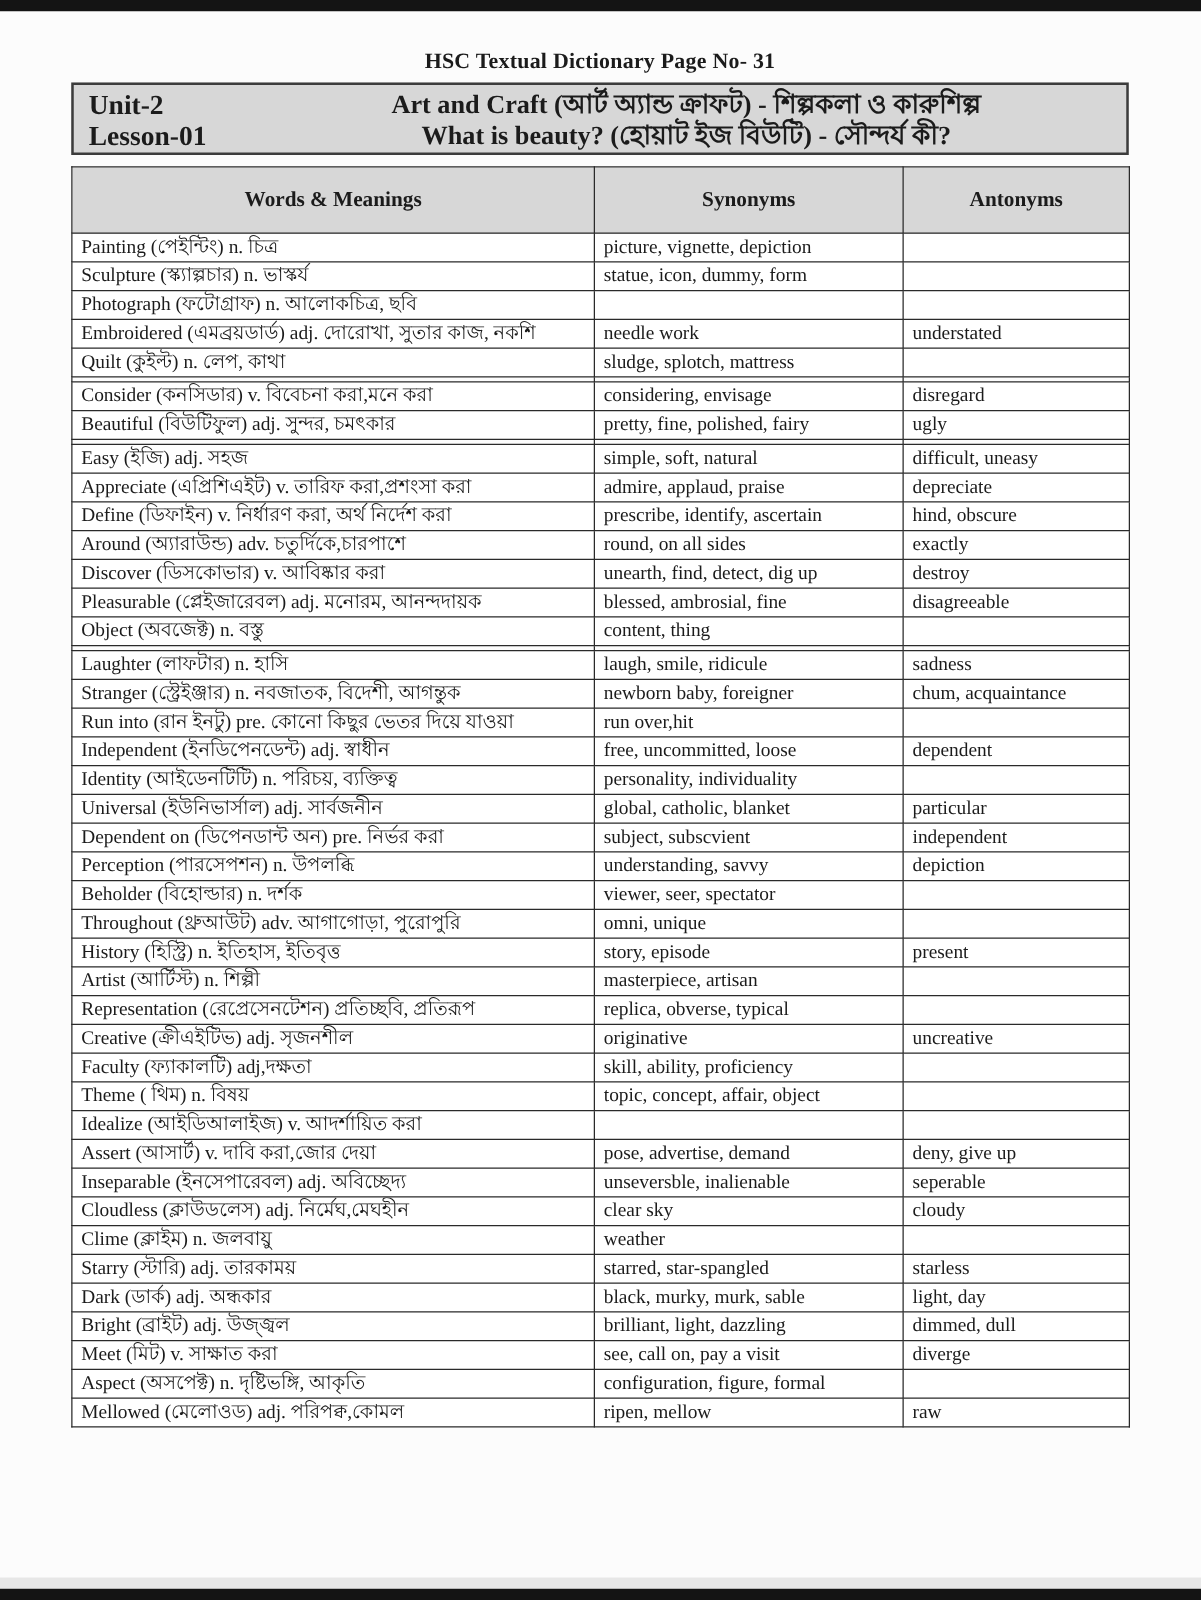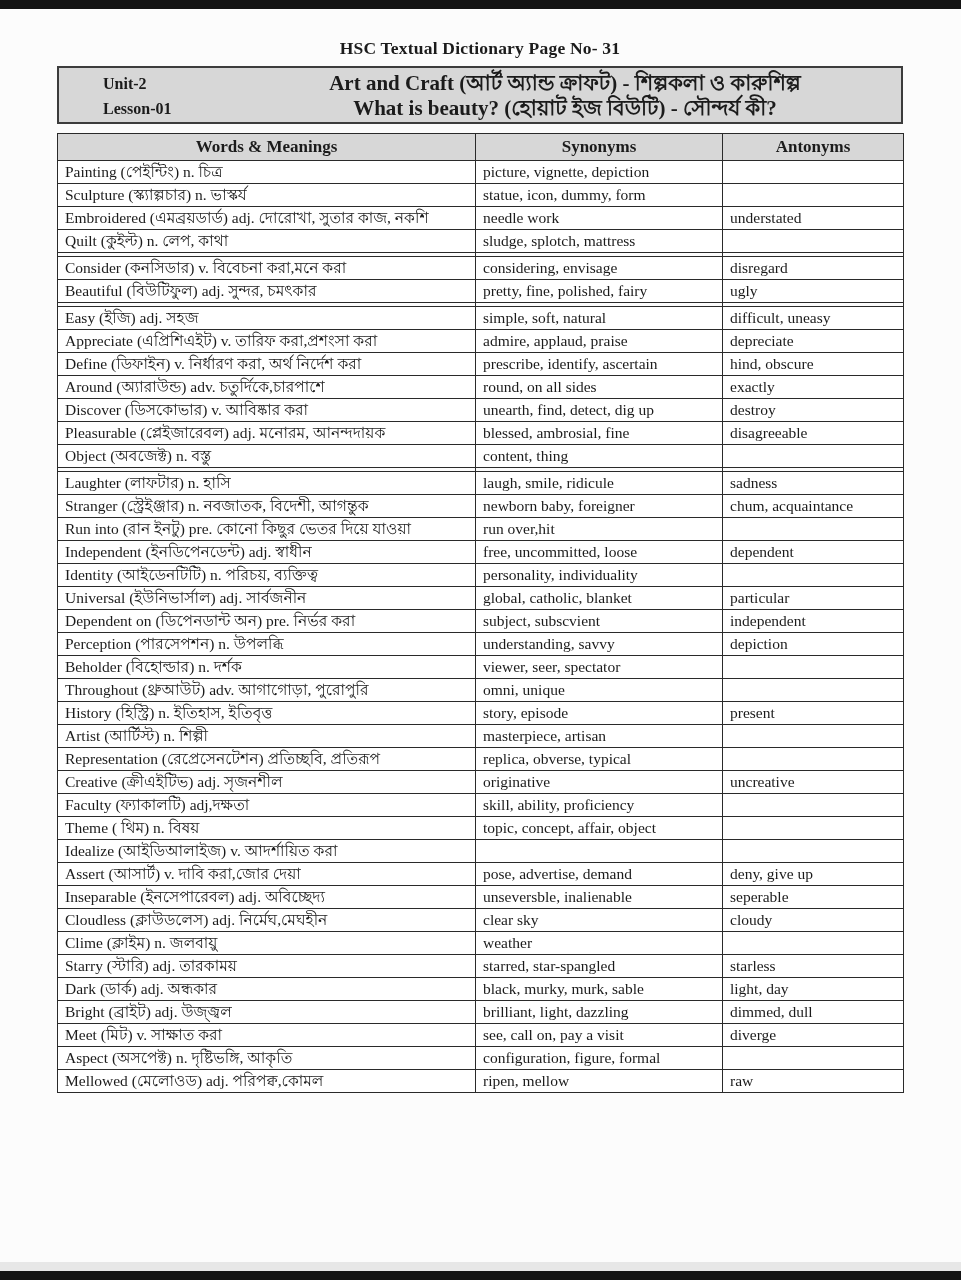--- a/index.html
+++ b/index.html
@@ -18,36 +18,36 @@
     text-align:center;font-weight:bold;font-size:17.5px;letter-spacing:.2px;
   }
 
   .unitbox{
     position:absolute;top:66px;left:57px;width:846px;height:58px;
     background:#d7d7d7;border:2.5px solid #3c3c3c;box-sizing:border-box;
     display:flex;align-items:flex-start;
   }
   .unit-left{
     width:150px;padding:3px 0 0 12px;box-sizing:border-box;
-    font-weight:bold;font-size:16px;line-height:25px;margin-left:32px;
+    font-weight:bold;font-size:22px;line-height:25px;
   }
   .unit-center{
     flex:1;padding:3px 12px 0 0;text-align:center;
     font-weight:bold;font-size:21px;line-height:25px;
   }
 
   table.dict{
     position:absolute;top:133px;left:57px;width:846px;
     border-collapse:collapse;table-layout:fixed;
     background:#fff;
   }
   .dict th,.dict td{border:1.6px solid #2a2a2a;box-sizing:border-box;}
   .dict th{
     background:#d7d7d7;font-size:17px;font-weight:bold;
-    height:25px;padding:3px 4px;
+    height:25px;padding:16px 4px;
   }
   .dict td{
     font-size:15.5px;padding:1px 7px;height:22px;line-height:20px;
     white-space:nowrap;overflow:hidden;vertical-align:middle;
   }
   .dict col.c1{width:418px;}
   .dict col.c2{width:247px;}
   .dict col.c3{width:181px;}
   .dict tr.spacer td{height:4px;padding:0;line-height:4px;background:#fcfcfc;}
   .dict td.word b{font-weight:normal;}
@@ -88,20 +88,25 @@
         <td class="word"><b>Painting</b> <span>(পেইন্টিং) n. চিত্র</span></td>
         <td>picture, vignette, depiction</td>
         <td></td>
       </tr>
       <tr>
         <td class="word"><b>Sculpture</b> <span>(স্ক্যাল্পচার) n. ভাস্কর্য</span></td>
         <td>statue, icon, dummy, form</td>
         <td></td>
       </tr>
       <tr>
+        <td class="word"><b>Photograph</b> <span>(ফটোগ্রাফ) n. আলোকচিত্র, ছবি</span></td>
+        <td></td>
+        <td></td>
+      </tr>
+      <tr>
         <td class="word"><b>Embroidered</b> <span>(এমব্রয়ডার্ড) adj. দোরোখা, সুতার কাজ, নকশি</span></td>
         <td>needle work</td>
         <td>understated</td>
       </tr>
       <tr>
         <td class="word"><b>Quilt</b> <span>(কুইল্ট) n. লেপ, কাথা</span></td>
         <td>sludge, splotch, mattress</td>
         <td></td>
       </tr>
       <tr class="spacer">

